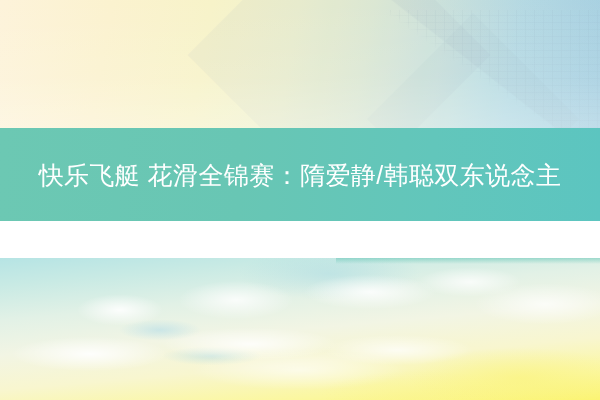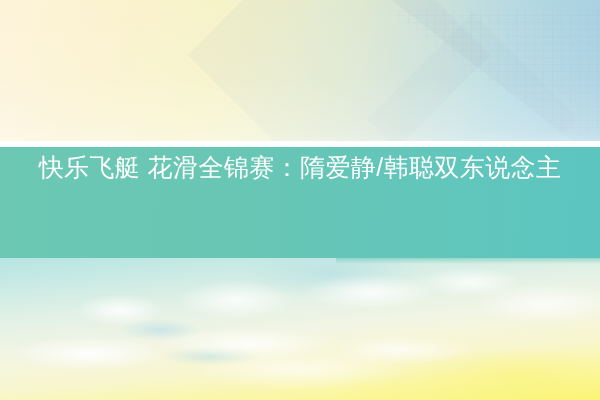--- a/index.html
+++ b/index.html
@@ -97,32 +97,32 @@
         rgba(120,140,160,0) 1px,
         rgba(120,140,160,0) 7px);
     -webkit-mask-image: linear-gradient(215deg, #000 0%, #000 44%, transparent 46%);
     mask-image: linear-gradient(215deg, #000 0%, #000 44%, transparent 46%);
   }
 
   
   .band-teal {
     position: absolute;
     left: 0;
-    top: 147px;
-    width: 600px;
-    height: 120px;
+    top: 128px;
+    width: 600px;
+    height: 93px;
     background: linear-gradient(92deg,
       #6cc8b3 0%,
       #68c6b4 40%,
       #62c6bb 72%,
       #5cc5c0 100%);
     display: flex;
     flex-direction: column;
     align-items: center;
-    justify-content: space-between;
+    justify-content: center;
   }
   .caption-line {
     color: #ffffff;
     font-size: 25px;
     line-height: 40px;
     letter-spacing: 0.4px;
     white-space: nowrap;
     font-weight: 400;
     text-align: center;
   }

